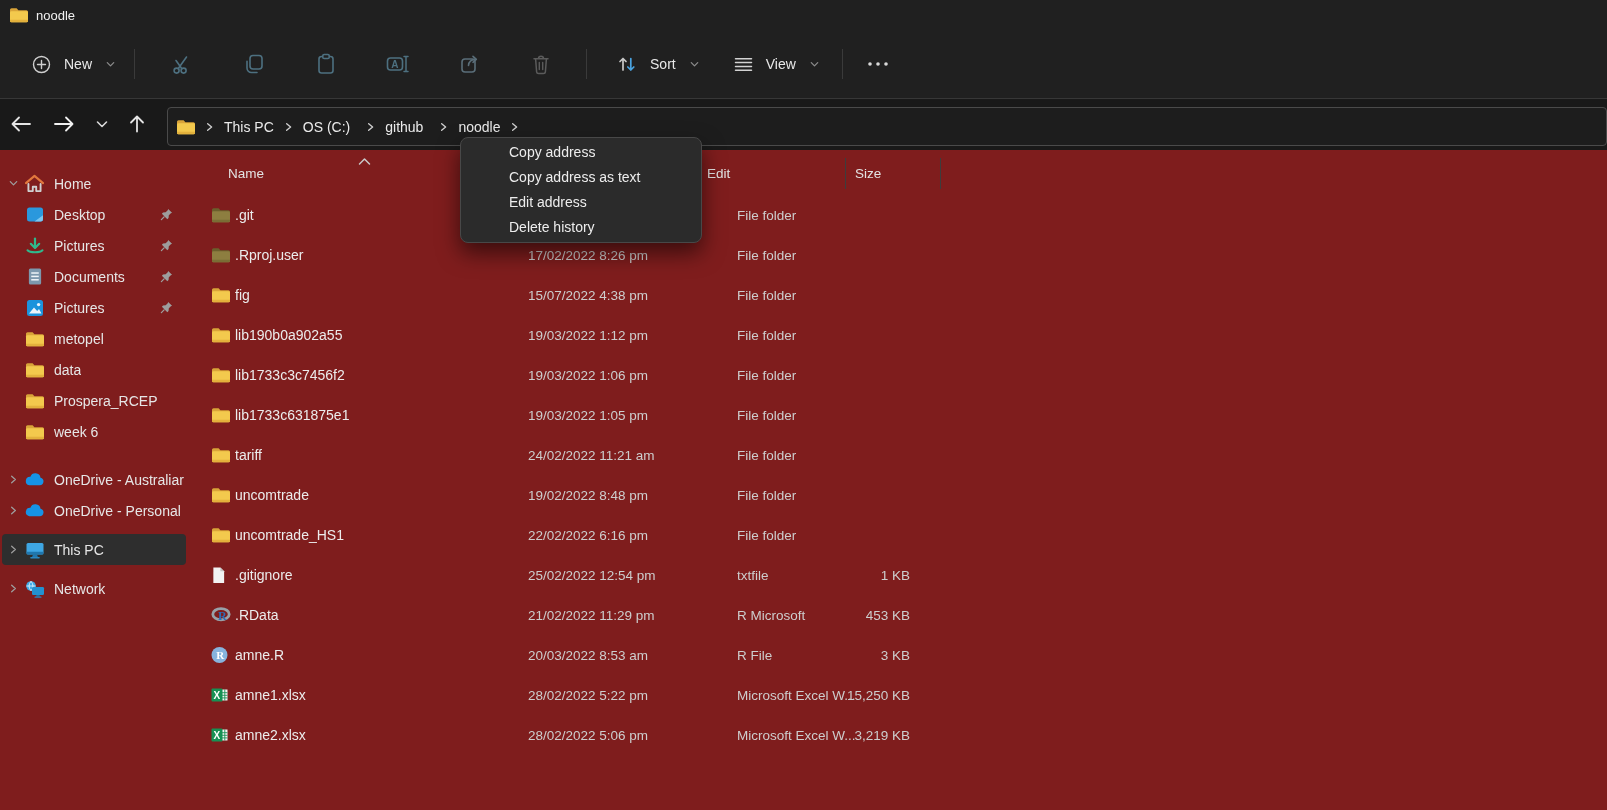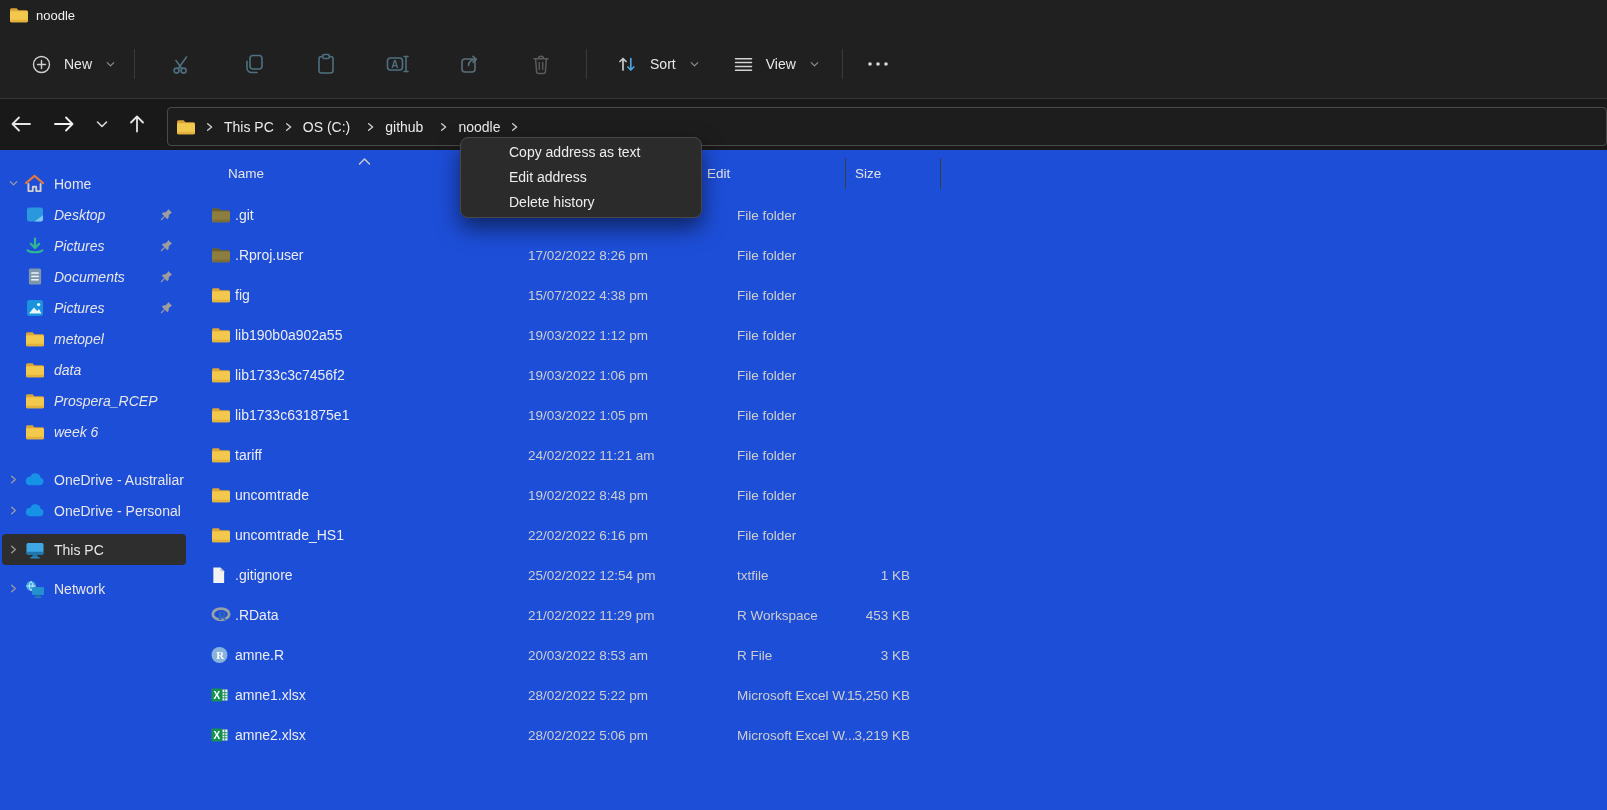--- a/index.html
+++ b/index.html
@@ -29,28 +29,28 @@
   .navbar{position:absolute;left:0;top:99px;right:0;height:51px;background:#191919;}
   .navbtn{position:absolute;top:10px;width:34px;height:30px;background:transparent;border:0;
           display:flex;align-items:center;justify-content:center;border-radius:4px;cursor:default;}
   .addressbar{position:absolute;left:167px;right:0px;top:8px;height:39px;background:#1d1d1d;
               border:1px solid #4a4a4a;border-radius:4px;display:flex;align-items:center;
               padding-left:8px;gap:2px;box-sizing:border-box;}
   .crumb{font-size:14px;color:#eaeaea;padding:3px 6px;border-radius:3px;white-space:nowrap;}
   .bcsep{padding:0 3px;display:inline-flex;}
 
   
-  .bodyarea{position:absolute;left:0;top:150px;right:0;bottom:0;background:#1d4ed8;}
+  .bodyarea{position:absolute;left:0;top:150px;right:0;bottom:0;background:#7f1d1d;}
 
   
   .sidebar{position:absolute;left:0;top:0;width:188px;bottom:0;padding-top:18px;box-sizing:border-box;}
   .srow{height:31px;display:flex;align-items:center;font-size:14px;color:#e6e6e6;
         border-radius:4px;margin:0 2px;white-space:nowrap;overflow:hidden;cursor:default;}
   .srow .chev{width:22px;display:inline-flex;justify-content:center;flex:0 0 22px;}
-  .srow.child{padding-left:22px;font-style:italic;}
+  .srow.child{padding-left:22px;}
   .srow .slabel{margin-left:9px;overflow:hidden;text-overflow:clip;}
   .srow .ic{width:21px;flex:0 0 21px;}
   .srow .pin{margin-left:auto;margin-right:9px;flex:0 0 auto;}
   .srow.sel{background:#2e2e2e;}
 
   
   .filearea{position:absolute;left:188px;top:0;right:0;bottom:0;}
   .lhead{position:absolute;left:0;top:8px;right:0;height:32px;font-size:13.5px;color:#e3e3e3;}
   .lhead .h-name{position:absolute;left:40px;top:8px;}
   .lhead .sortcaret{position:absolute;left:170px;top:-1px;}
@@ -601,21 +601,21 @@
    </div>
           <div class="frow">
      <span class="ic">
               <svg width="21" height="16" viewBox="0 0 21 16">
                 <ellipse cx="10" cy="7.2" rx="8.2" ry="5.6" fill="none" stroke="#98a0a8" stroke-width="2.8"></ellipse>
                 <text x="7" y="13" font-size="12" font-weight="bold" fill="#2f6cb5" font-family="Liberation Serif,serif">R</text>
               </svg>
             </span>
      <span class="c-name">.RData</span>
      <span class="c-date">21/02/2022 11:29 pm</span>
-     <span class="c-type">R Workspace</span>
+     <span class="c-type">R Microsoft</span>
      <span class="c-size">453 KB</span>
    </div>
           <div class="frow">
      <span class="ic">
               <svg width="17" height="17" viewBox="0 0 17 17">
                 <circle cx="8.5" cy="8.5" r="8" fill="#87b3dd"></circle>
                 <text x="5.2" y="12.6" font-size="11" font-weight="bold" fill="#fff" font-family="Liberation Serif,serif">R</text>
               </svg>
             </span>
      <span class="c-name">amne.R</span>
@@ -649,17 +649,18 @@
      <span class="c-name">amne2.xlsx</span>
      <span class="c-date">28/02/2022 5:06 pm</span>
      <span class="c-type">Microsoft Excel W...</span>
      <span class="c-size">3,219 KB</span>
    </div>
         </div>
     </div>
   </div>
 
   <div class="ctxmenu" id="ctxmenu">
+      <div class="mitem">Copy address</div>
       <div class="mitem">Copy address as text</div>
       <div class="mitem">Edit address</div>
       <div class="mitem">Delete history</div>
     </div>
 </div>
 
 </body></html>

